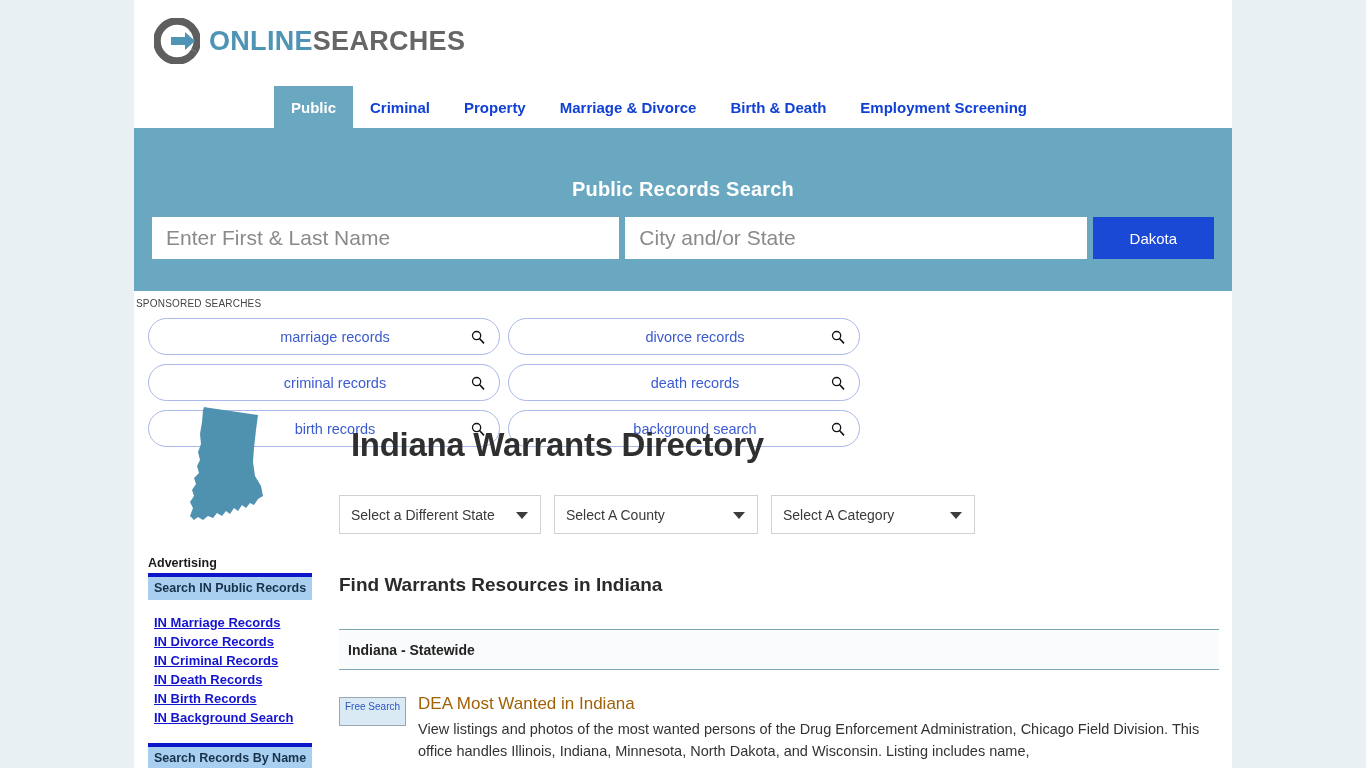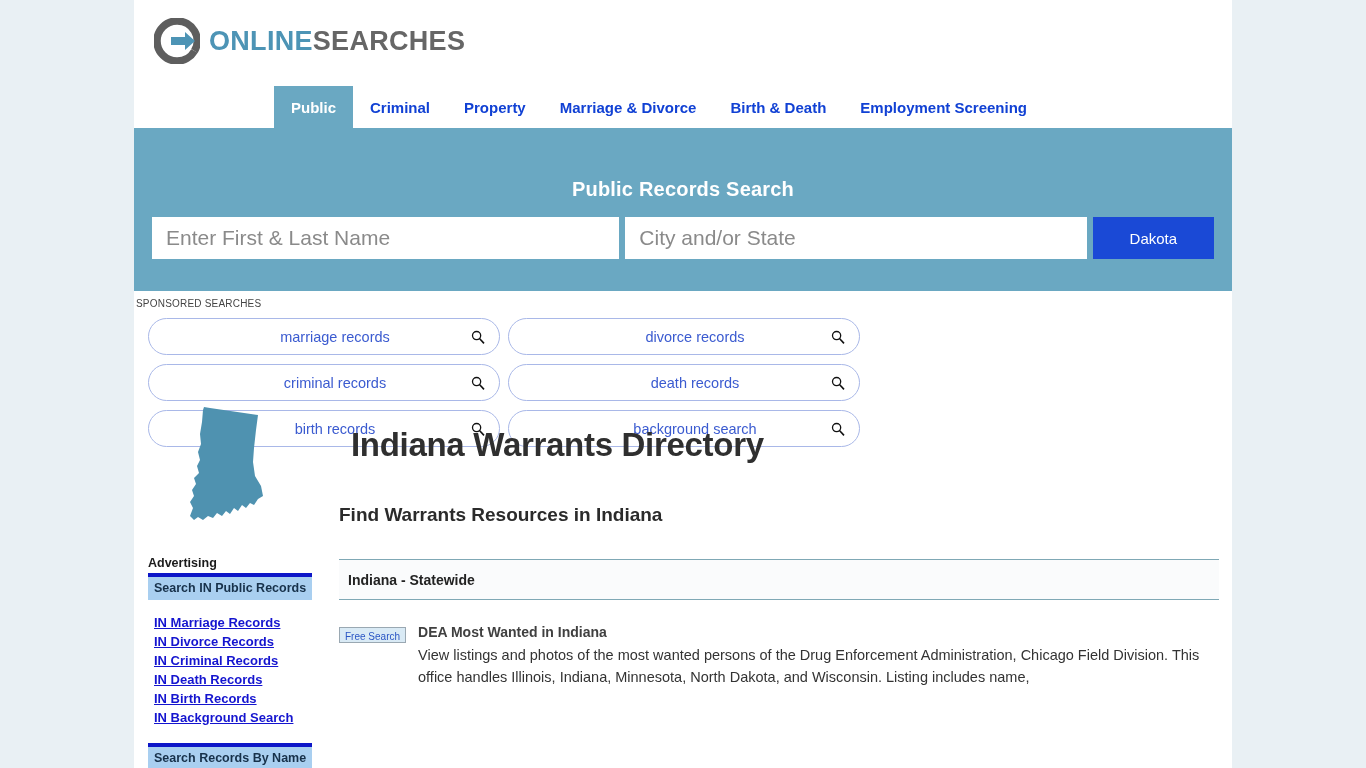--- a/index.html
+++ b/index.html
@@ -223,28 +223,28 @@
   }
   .badge {
     flex: 0 0 auto;
     background: #d9eaf5;
     border: 1px solid #9aa8b2;
     color: #2b56c4;
     font-size: 10px;
     padding: 2px 5px;
     margin-right: 12px;
     margin-top: 3px;
-    height: 16px;
+    height: 29px;
     line-height: 13px;
     white-space: nowrap;
   }
   .listing-body { flex: 1; }
   .listing-title {
-    font-size: 14px; font-weight: bold;
-    color: #404040;
+    font-size: 17px; font-weight: normal;
+    color: #a16207;
     cursor: pointer;
   }
   .listing-desc {
     margin-top: 4px;
     font-size: 14.5px;
     color: #333;
     line-height: 1.55;
     max-width: 790px;
   }
 </style>
@@ -363,20 +363,34 @@
         <a href="#">IN Death Records</a>
         <a href="#">IN Birth Records</a>
         <a href="#">IN Background Search</a>
       </div>
       <div class="side-head side-head-2">Search Records By Name</div>
     </div>
 
     <div class="main">
       <h1 class="page-title">Indiana Warrants Directory</h1>
 
+      <div class="selects">
+        <div class="sel" id="sel-state">
+          <span>Select a Different State</span>
+          <span class="caret"></span>
+        </div>
+        <div class="sel" id="sel-county">
+          <span>Select A County</span>
+          <span class="caret"></span>
+        </div>
+        <div class="sel" id="sel-category">
+          <span>Select A Category</span>
+          <span class="caret"></span>
+        </div>
+      </div>
 
       <div class="section-title">Find Warrants Resources in Indiana</div>
 
       <div class="group-bar">Indiana - Statewide</div>
 
       <div class="listing">
         <span class="badge">Free Search</span>
         <div class="listing-body">
           <div class="listing-title">DEA Most Wanted in Indiana</div>
           <div class="listing-desc">View listings and photos of the most wanted persons of the Drug Enforcement Administration, Chicago Field Division. This office handles Illinois, Indiana, Minnesota, North Dakota, and Wisconsin. Listing includes name,</div>

